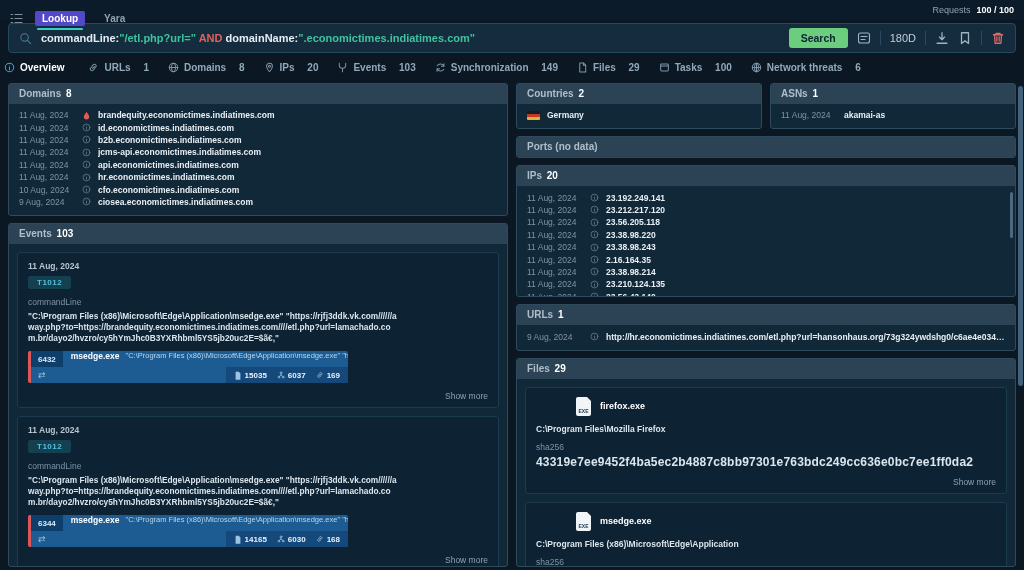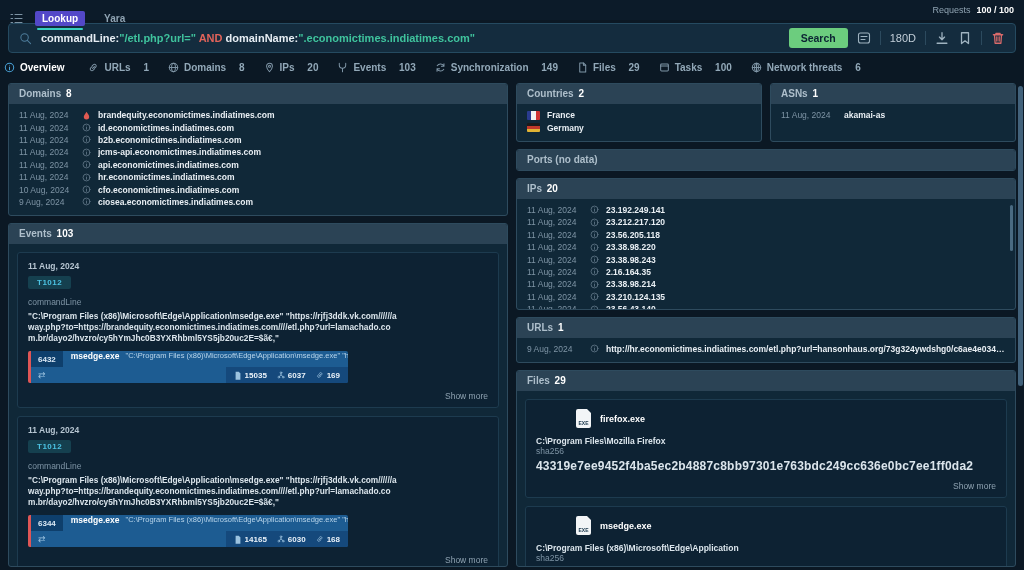--- a/index.html
+++ b/index.html
@@ -91,21 +91,21 @@
   .url-name { font-weight:700; color:#e9eff4; white-space:nowrap; overflow:hidden; text-overflow:ellipsis; }
 
   
   .files-body { padding:8px; display:flex; flex-direction:column; gap:8px; overflow:hidden; }
   .file-card { background:#0d2233; border:1px solid #1d3b4f; border-radius:3px; padding:9px 10px 6px; flex-shrink:0; }
   .fhead { display:flex; align-items:center; gap:9px;padding-left:40px; }
   .ficon { width:15px; height:19px; background:#f2f5f7; border-radius:2px; position:relative; display:flex; align-items:flex-end; justify-content:center; color:#17354a; font-size:5px; font-weight:700; padding-bottom:2px; }
   .ficon::before { content:""; position:absolute; top:0; right:0; border-style:solid; border-width:0 4px 4px 0; border-color:transparent #0d2233 transparent transparent; }
   .fname { font-size:9px; font-weight:700; color:#fff; }
   .fpath { margin-top:8px; font-size:8.5px; font-weight:700; color:#dbe5ec; }
-  .flbl { font-size:8.5px; color:#7e94a5; }
+  .flbl { margin-top:8px; font-size:8.5px; color:#7e94a5; }
   .fhash { margin-top:3px; font-size:12px; font-weight:700; color:#dbe5ec; letter-spacing:.2px; }
 
   .page-scroll { position:absolute; right:1px; top:86px; width:5px; height:300px; background:#42627b; border-radius:3px; }
 </style>
 </head>
 <body>
 
 <div class="topbar">
   <div class="topbar-left">
     <span class="menu-btn">
@@ -444,24 +444,20 @@
   </div>
 
   <div class="col">
 
     <div class="toprow">
 
       <div class="panel countries">
         <div class="phead"><span>Countries</span> <span class="count">2</span></div>
         <div class="pbody">
           <div class="lrow">
-            <span class="flag fr"></span>
-            <span class="lname">France</span>
-          </div>
-          <div class="lrow">
             <span class="flag de"></span>
             <span class="lname">Germany</span>
           </div>
         </div>
       </div>
 
       <div class="panel asnp">
         <div class="phead"><span>ASNs</span> <span class="count">1</span></div>
         <div class="pbody">
           <div class="lrow">

